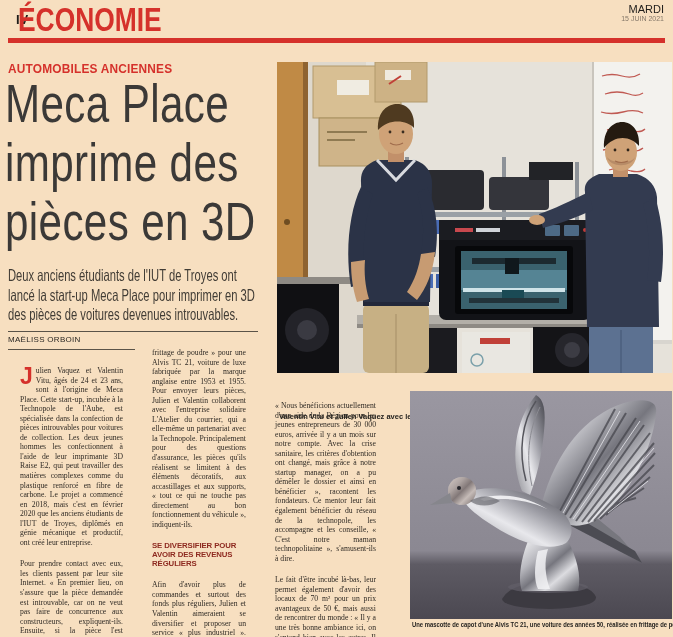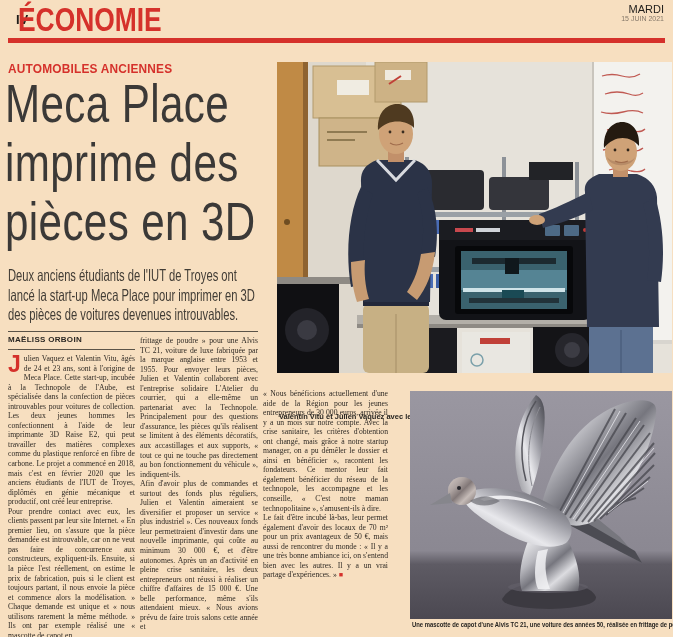--- a/index.html
+++ b/index.html
@@ -20,27 +20,27 @@
   
   .kicker{left:8px;top:62px;font-size:12.5px;font-weight:bold;color:#d5312b;
           transform:scaleX(.95);transform-origin:left top;letter-spacing:.2px;}
   .headline{left:5px;top:74px;width:345px;transform:scaleX(.78);transform-origin:left top;
             font-size:54px;line-height:59px;color:#3b3937;letter-spacing:.5px;font-weight:400;}
   .deck{left:8px;top:266px;width:400px;transform:scaleX(.68);transform-origin:left top;
         font-size:16.5px;line-height:19.5px;color:#413c35;}
   .deck div{white-space:nowrap;}
 
   .byline-rule-top{left:8px;top:331px;width:250px;height:1px;background:#5a5348;}
-  .byline{left:8px;top:335px;font-size:8px;font-weight:bold;color:#2a2723;letter-spacing:.3px;}
+  .byline{left:8px;top:335px;font-size:8px;font-weight:normal;color:#2a2723;letter-spacing:.3px;}
   .byline-rule-bot{left:8px;top:349px;width:127px;height:1px;background:#5a5348;}
 
   
   .col{font-family:"Liberation Serif",serif;font-size:7.7px;line-height:9.55px;
        color:#2f2a24;text-align:justify;overflow:hidden;}
-  .col p{margin:0;}
+  .col p{margin:12px;}
   .col1{left:8px;top:354px;width:127px;height:283px;}
   .col2{left:140px;top:336px;width:118px;height:301px;}
   .col3{left:263px;top:389px;width:125px;height:248px;}
   .dropcap{float:left;font-family:"Liberation Sans",sans-serif;font-weight:bold;
            font-size:23px;line-height:19px;color:#d5312b;padding:1px 3px 0 0;}
   .subhead{font-family:"Liberation Sans",sans-serif;font-weight:bold;font-size:7.8px;
            line-height:9px;color:#8e2a20;text-align:left;margin:4px 0 3px 0;letter-spacing:-.1px;}
   .endmark{color:#d5312b;font-size:7px;}
 
   
@@ -79,20 +79,21 @@
 <div class="abs byline">MAËLISS ORBOIN</div>
 <div class="abs byline-rule-bot"></div>
 
 <div class="abs col col1">
   <p><span class="dropcap">J</span><span>ulien Vaquez et Valentin Vitu, âgés de 24 et 23 ans, sont à l'origine de Meca Place. Cette start-up, incubée à la Technopole de l'Aube, est spécialisée dans la confection de pièces introuvables pour voitures de collection. Les deux jeunes hommes les confectionnent à l'aide de leur imprimante 3D Raise E2, qui peut travailler des matières complexes comme du plastique renforcé en fibre de carbone. Le projet a commencé en 2018, mais c'est en février 2020 que les anciens étudiants de l'IUT de Troyes, diplômés en génie mécanique et productif, ont créé leur entreprise.</span></p>
   <p><span>Pour prendre contact avec eux, les clients passent par leur site Internet. « En premier lieu, on s'assure que la pièce demandée est introuvable, car on ne veut pas faire de concurrence aux constructeurs, expliquent-ils. Ensuite, si la pièce l'est réellement, on estime le prix de fabrication, puis si le client est toujours partant, il nous envoie la pièce et commence alors la modélisation. » Chaque demande est unique et « nous utilisons rarement la même méthode. » Ils ont par exemple réalisé une « mascotte de capot en</span></p>
 </div>
 
 <div class="abs col col2">
   <p><span>frittage de poudre » pour une Alvis TC 21, voiture de luxe fabriquée par la marque anglaise entre 1953 et 1955. Pour envoyer leurs pièces, Julien et Valentin collaborent avec l'entreprise solidaire L'Atelier du courrier, qui a elle-même un partenariat avec la Technopole. Principalement pour des questions d'assurance, les pièces qu'ils réalisent se limitent à des éléments décoratifs, aux accastillages et aux supports, « tout ce qui ne touche pas directement au bon fonctionnement du véhicule », indiquent-ils.</span></p>
+  <p class="subhead">SE DIVERSIFIER POUR AVOIR DES REVENUS RÉGULIERS</p>
   <p><span>Afin d'avoir plus de commandes et surtout des fonds plus réguliers, Julien et Valentin aimeraient se diversifier et proposer un service « plus industriel ». Ces nouveaux fonds leur permettraient d'investir dans une nouvelle imprimante, qui coûte au minimum 30 000 €, et d'être autonomes. Après un an d'activité en pleine crise sanitaire, les deux entrepreneurs ont réussi à réaliser un chiffre d'affaires de 15 000 €. Une belle performance, même s'ils attendaient mieux. « Nous avions prévu de faire trois salons cette année et</span></p>
 </div>
 
 <div class="abs col col3">
   <p><span>« Nous bénéficions actuellement d'une aide de la Région pour les jeunes entrepreneurs de 30 000 euros, arrivée il y a un mois sur notre compte. Avec la crise sanitaire, les critères d'obtention ont changé, mais grâce à notre startup manager, on a pu démêler le dossier et ainsi en bénéficier », racontent les fondateurs. Ce mentor leur fait également bénéficier du réseau de la technopole, les accompagne et les conseille, « C'est notre maman technopolitaine », s'amusent-ils à dire.</span></p>
   <p><span>Le fait d'être incubé là-bas, leur permet également d'avoir des locaux de 70 m² pour un prix avantageux de 50 €, mais aussi de rencontrer du monde : « Il y a une très bonne ambiance ici, on s'entend bien avec les autres. Il y a un vrai partage d'expériences. »</span> <span class="endmark">■</span></p>
 </div>
 
 <div class="abs photo1">
 <svg width="395" height="311" viewBox="0 0 395 311" preserveAspectRatio="none">

